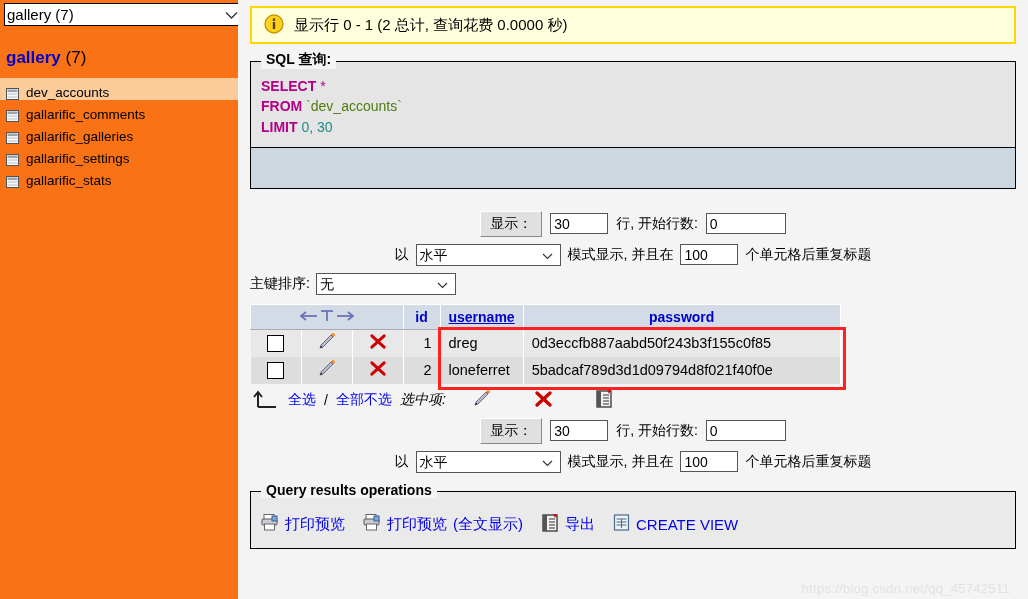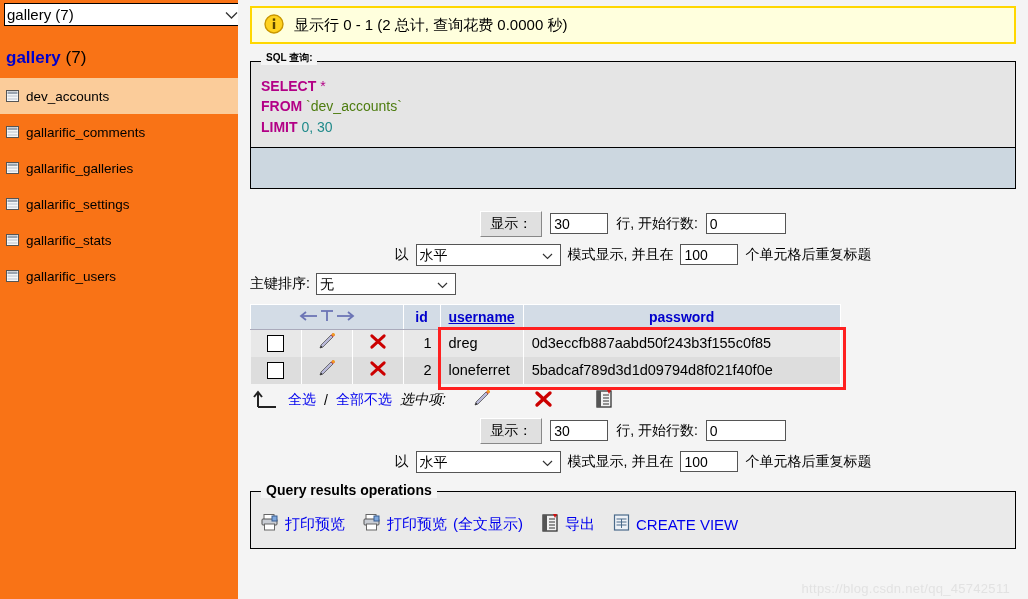--- a/index.html
+++ b/index.html
@@ -28,22 +28,22 @@
   .sel-arrow{
     position:absolute;right:8px;top:50%;transform:translateY(-50%);
     pointer-events:none;
   }
   #db-title{
     margin:22px 0 0 6px;font-size:17px;font-weight:bold;color:#0000cc;
   }
   #db-title .cnt{font-weight:normal;color:#000;}
   #table-list{margin-top:10px;list-style:none;padding:0;}
   #table-list li{
-    display:flex;align-items:center;gap:7px;
-    height:36px;padding-left:6px;font-size:13.5px;color:#000;
+    display:flex;align-items:flex-end;gap:7px;
+    height:22px;padding-left:6px;font-size:13.5px;color:#000;
   }
   #table-list li.active{background:#fbcc9a;width:238px;}
   .tbl-ico{width:13px;height:12px;flex:0 0 13px;}
 
   
   #main{
     position:absolute;left:238px;top:0;width:778px;height:599px;
     background:#f4f4f4;box-sizing:border-box;padding:0 0 0 12px;
   }
   
@@ -53,21 +53,21 @@
     box-sizing:border-box;
   }
   #notice .txt{font-size:15px;}
   
   #sql-fieldset{
     margin-top:17px;border:1px solid #000;background:#e5e5e5;
     padding:0 0 0 0;position:relative;
   }
   #sql-legend{
     position:absolute;top:-11px;left:10px;background:#f4f4f4;
-    padding:0 5px;font-size:10px;font-weight:bold;
+    padding:0 5px;font-size:14px;font-weight:bold;
   }
   #sql-body{padding:14px 28px 10px 10px;line-height:1.45;font-size:14px;}
   .kw{color:#b30086;font-weight:bold;}
   .ident{color:#4d7c0f;}
   .num{color:#1f8a8a;}
   .star{color:#b30086;}
   #sql-foot{background:#ccd7e0;height:40px;border-top:1px solid #000;}
 
   
   .opt-row{display:flex;align-items:center;justify-content:center;margin-top:8px;font-size:14px;}
@@ -205,30 +205,20 @@
       </li>
       <li>
         <span class="tbl-ico">
 <svg width="13" height="12" viewBox="0 0 13 12">
 <rect x="0.5" y="0.5" width="12" height="11" fill="#fdfdfd" stroke="#555"></rect>
 <rect x="1.5" y="1.5" width="10" height="2.6" fill="#9aa4b0"></rect>
 <rect x="1.5" y="5" width="10" height="2.2" fill="#d8dce2"></rect>
 <rect x="1.5" y="8" width="10" height="2.2" fill="#d8dce2"></rect>
 </svg></span>
         <span>gallarific_stats</span>
-      </li>
-      <li>
-        <span class="tbl-ico">
-<svg width="13" height="12" viewBox="0 0 13 12">
-<rect x="0.5" y="0.5" width="12" height="11" fill="#fdfdfd" stroke="#555"></rect>
-<rect x="1.5" y="1.5" width="10" height="2.6" fill="#9aa4b0"></rect>
-<rect x="1.5" y="5" width="10" height="2.2" fill="#d8dce2"></rect>
-<rect x="1.5" y="8" width="10" height="2.2" fill="#d8dce2"></rect>
-</svg></span>
-        <span>gallarific_users</span>
       </li>
     </ul>
 </div>
 
 <div id="main">
 
   <div id="notice">
     <span>
       <svg width="20" height="20" viewBox="0 0 20 20">
         <circle cx="10" cy="10" r="9" fill="#ffd21f" stroke="#c99700" stroke-width="1.4"></circle>

